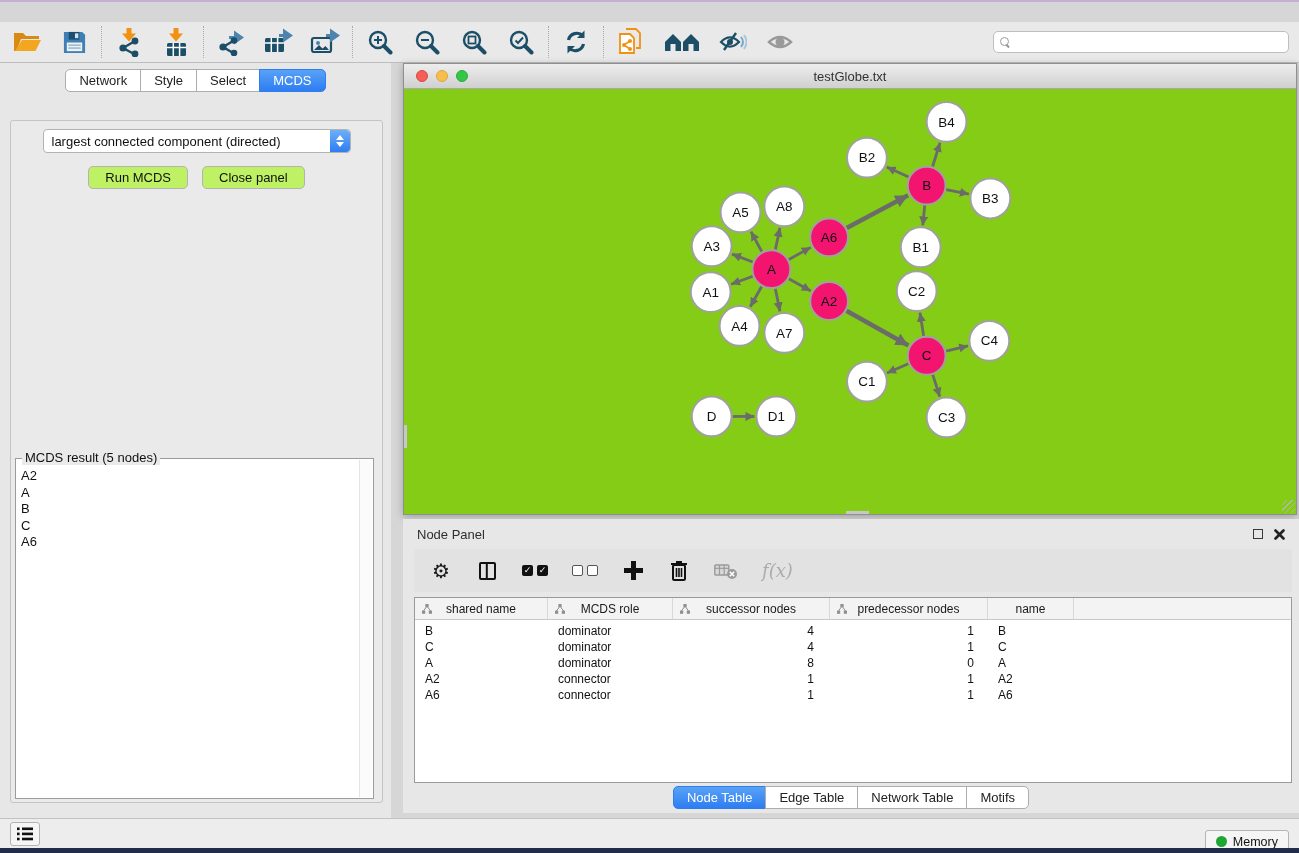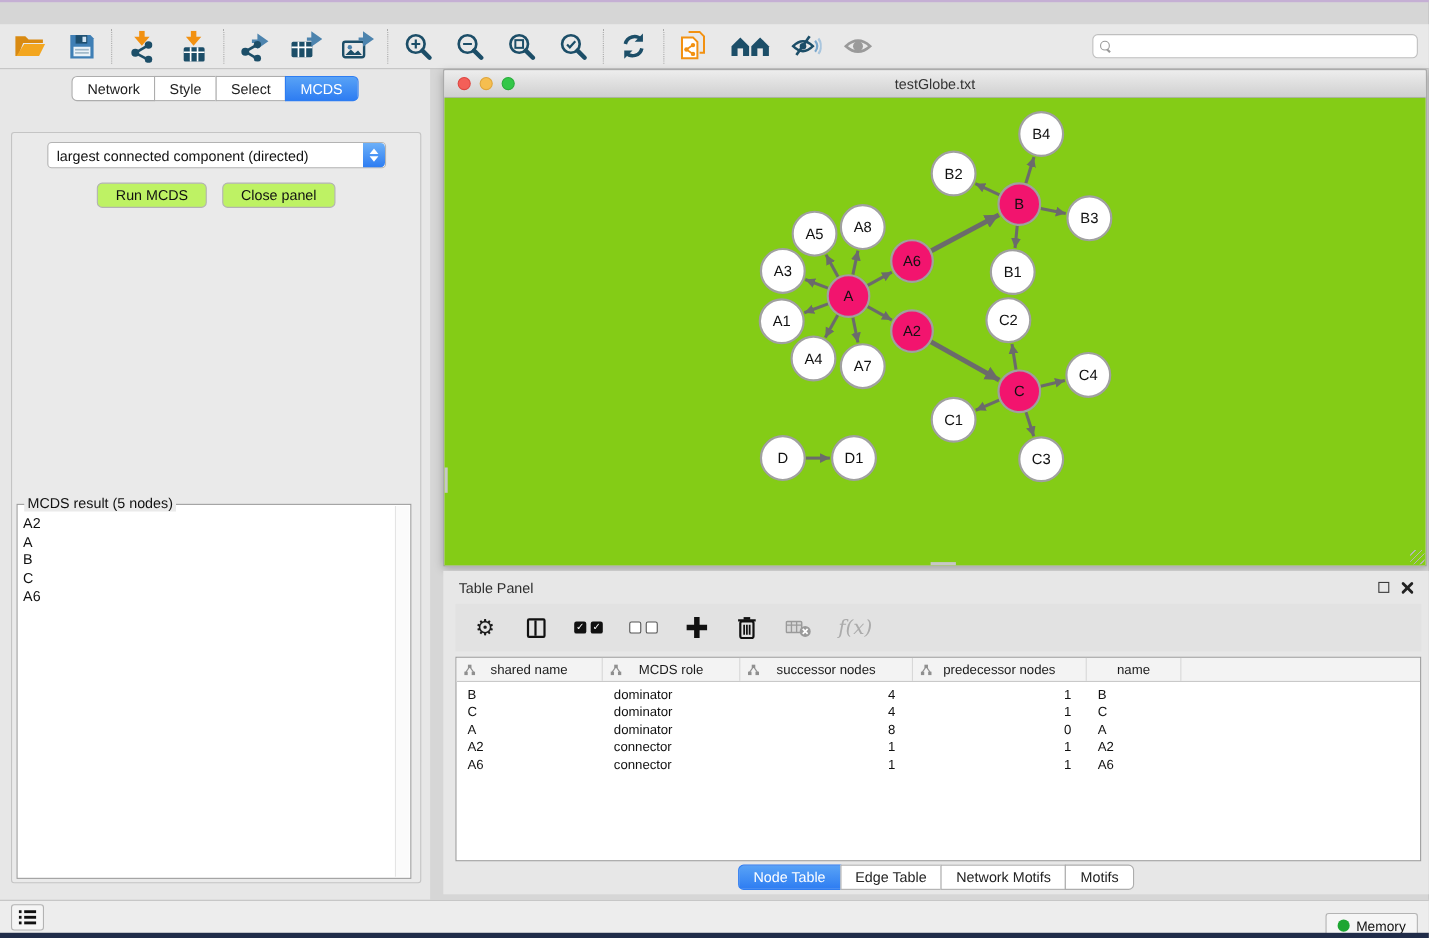--- a/index.html
+++ b/index.html
@@ -417,21 +417,21 @@
           </g>
       </svg>
       <div class="v-nub"></div>
       <div class="h-nub"></div>
       <div class="resize-grip"></div>
     </div>
   </div>
 
   <div class="table-panel">
     <div class="panel-header" style="padding:0 14px; height:30px;">
-      <span class="panel-title">Table Panel</span>
+      <span class="panel-title">Node Panel</span>
       <span class="panel-ctrls">
         <span class="icon-float"></span>
         <svg width="11" height="11" viewBox="0 0 11 11">
           <g stroke="#222" stroke-width="2.6" stroke-linecap="round">
               <line x1="1.5" y1="1.5" x2="9.5" y2="9.5"></line>
               <line x1="9.5" y1="1.5" x2="1.5" y2="9.5"></line>
             </g>
         </svg>
       </span>
     </div>
@@ -578,21 +578,21 @@
             <div class="tcell c1">connector</div>
             <div class="tcell c2">1</div>
             <div class="tcell c3">1</div>
             <div class="tcell c4">A6</div>
           </div>
         </div>
     </div>
     <div class="tp-tabs">
         <div class="tab active">Node Table</div>
         <div class="tab">Edge Table</div>
-        <div class="tab">Network Motifs</div>
+        <div class="tab">Network Table</div>
         <div class="tab">Motifs</div>
       </div>
   </div>
 
   <div class="statusbar">
     <span class="status-btn">
       <svg width="16" height="14" viewBox="0 0 16 14">
         <g fill="#111">
           <rect x="0" y="0.5" width="2.6" height="2.6"></rect>
             <rect x="5" y="0.5" width="11" height="2.6"></rect>

